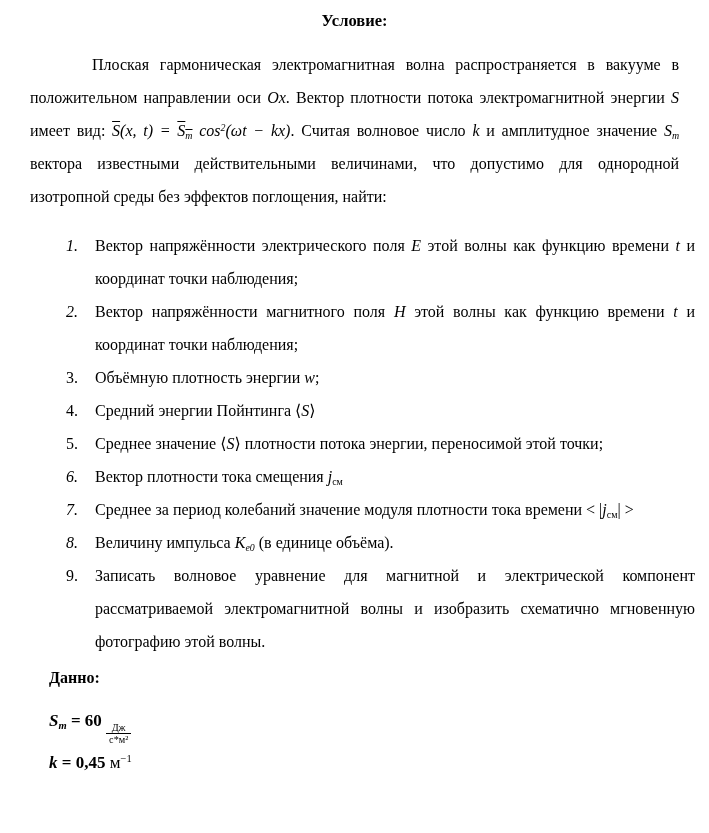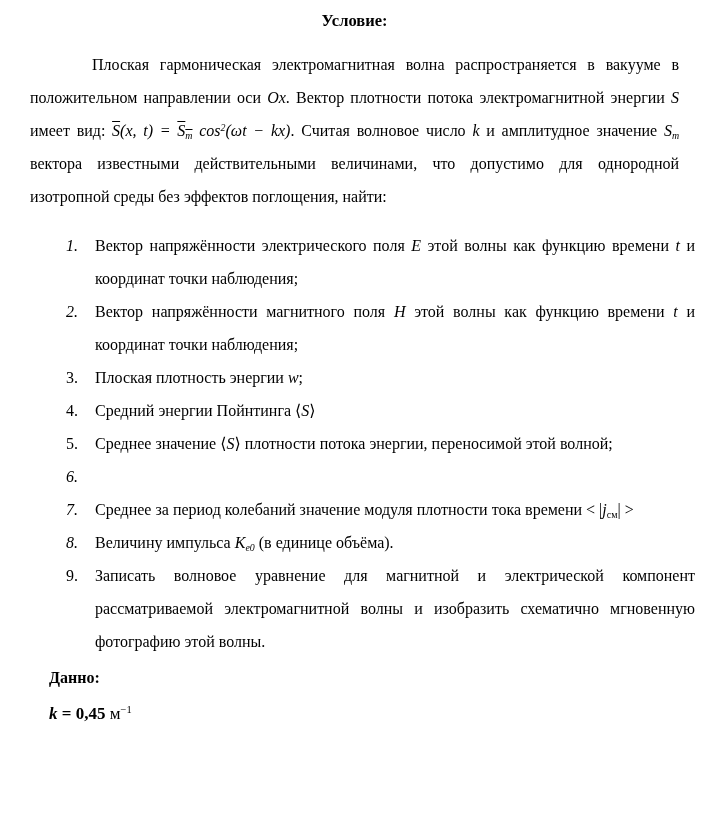--- a/index.html
+++ b/index.html
@@ -28,21 +28,21 @@
     line-height: 33px;
   }
 
   .list { margin: 0; }
   .list-item { display: flex; line-height: 33px; }
   .list-item .num { flex: 0 0 29px; margin-left: 52px; }
   .list-item .item-body { flex: 1; text-align: justify; font-family: Liberation Serif, serif; }
 
   .given-label {
     font-weight: bold;
-    margin: 3px 0 3px 35px;
+    margin: 3px 0 10px 35px;
     line-height: 33px;
   }
   .formula {
     margin-left: 35px;
     line-height: 34px;
     font-size: 17px;
     white-space: nowrap;
   }
 
   
@@ -77,41 +77,46 @@
       <div class="list-item">
         <span class="num sg i">1.</span>
         <span class="item-body"><span class="sg">Вектор напряжённости электрического поля </span><span class="sg i">E</span><span class="sg"> этой волны как функцию времени </span><span class="sg i">t</span><span class="sg"> и координат точки наблюдения;</span></span>
       </div>
       <div class="list-item">
         <span class="num sg i">2.</span>
         <span class="item-body"><span class="sg">Вектор напряжённости магнитного поля </span><span class="sg i">H</span><span class="sg"> этой волны как функцию времени </span><span class="sg i">t</span><span class="sg"> и координат точки наблюдения;</span></span>
       </div>
       <div class="list-item">
         <span class="num sg">3.</span>
-        <span class="item-body"><span class="sg">Плоская плотность энергии </span><span class="sg i">w</span><span class="sg">;</span></span>
+        <span class="item-body"><span class="sg">Объёмную плотность энергии </span><span class="sg i">w</span><span class="sg">;</span></span>
       </div>
       <div class="list-item">
         <span class="num sg">4.</span>
         <span class="item-body"><span class="sg">Средний энергии Пойнтинга </span><span class="sg">⟨</span><span class="sg i">S</span><span class="sg">⟩</span></span>
       </div>
       <div class="list-item">
         <span class="num sg">5.</span>
-        <span class="item-body"><span class="sg">Среднее значение </span><span class="sg">⟨</span><span class="sg i">S</span><span class="sg">⟩</span><span class="sg"> плотности потока энергии, переносимой этой волной;</span></span>
+        <span class="item-body"><span class="sg">Среднее значение </span><span class="sg">⟨</span><span class="sg i">S</span><span class="sg">⟩</span><span class="sg"> плотности потока энергии, переносимой этой точки;</span></span>
       </div>
       <div class="list-item">
         <span class="num sg i">6.</span>
+        <span class="item-body"><span class="sg">Вектор плотности тока смещения </span><span class="sg i">j</span><span class="sg sub">см</span></span>
       </div>
       <div class="list-item">
         <span class="num sg i">7.</span>
         <span class="item-body"><span class="sg">Среднее за период колебаний значение модуля плотности тока времени </span><span class="sg">&lt; |</span><span class="sg i">j</span><span class="sg sub">см</span><span class="sg">| &gt;</span></span>
       </div>
       <div class="list-item">
         <span class="num sg i">8.</span>
         <span class="item-body"><span class="sg">Величину импульса </span><span class="sg i">K</span><span class="sg i sub">е0</span><span class="sg"> (в единице объёма).</span></span>
       </div>
       <div class="list-item">
         <span class="num sg">9.</span>
         <span class="item-body"><span class="sg">Записать волновое уравнение для магнитной и электрической компонент рассматриваемой электромагнитной волны и изобразить схематично мгновенную фотографию этой волны.</span></span>
       </div>
     </div>
   <div class="given-label">Данно:</div>
+  <div class="formula"><span class="sg bi">S</span><span class="sg bi sub">m</span><span class="sg b"> = </span><span class="sg b">60 </span><span class="sg frac">
+        <span class="fnum"><span class="sg">Дж</span></span>
+        <span class="fden"><span class="sg">с*м²</span></span>
+      </span></div>
   <div class="formula"><span class="sg bi">k</span><span class="sg b"> = </span><span class="sg b">0,45</span><span class="sg">  м</span><span class="sg sup">−1</span></div>
 </div>
 
 </body></html>

